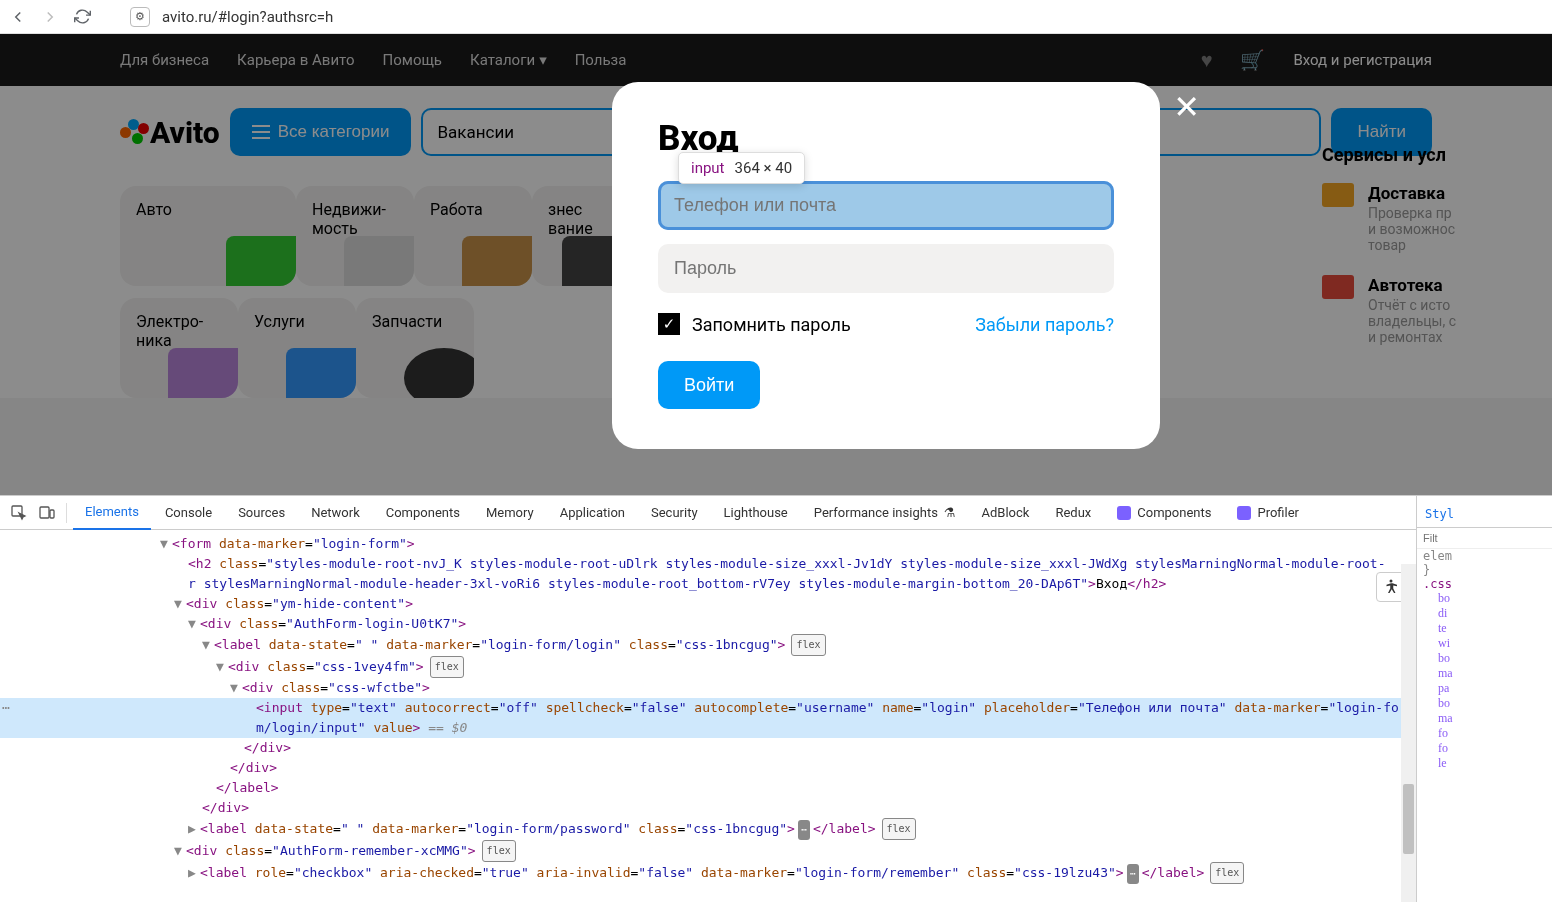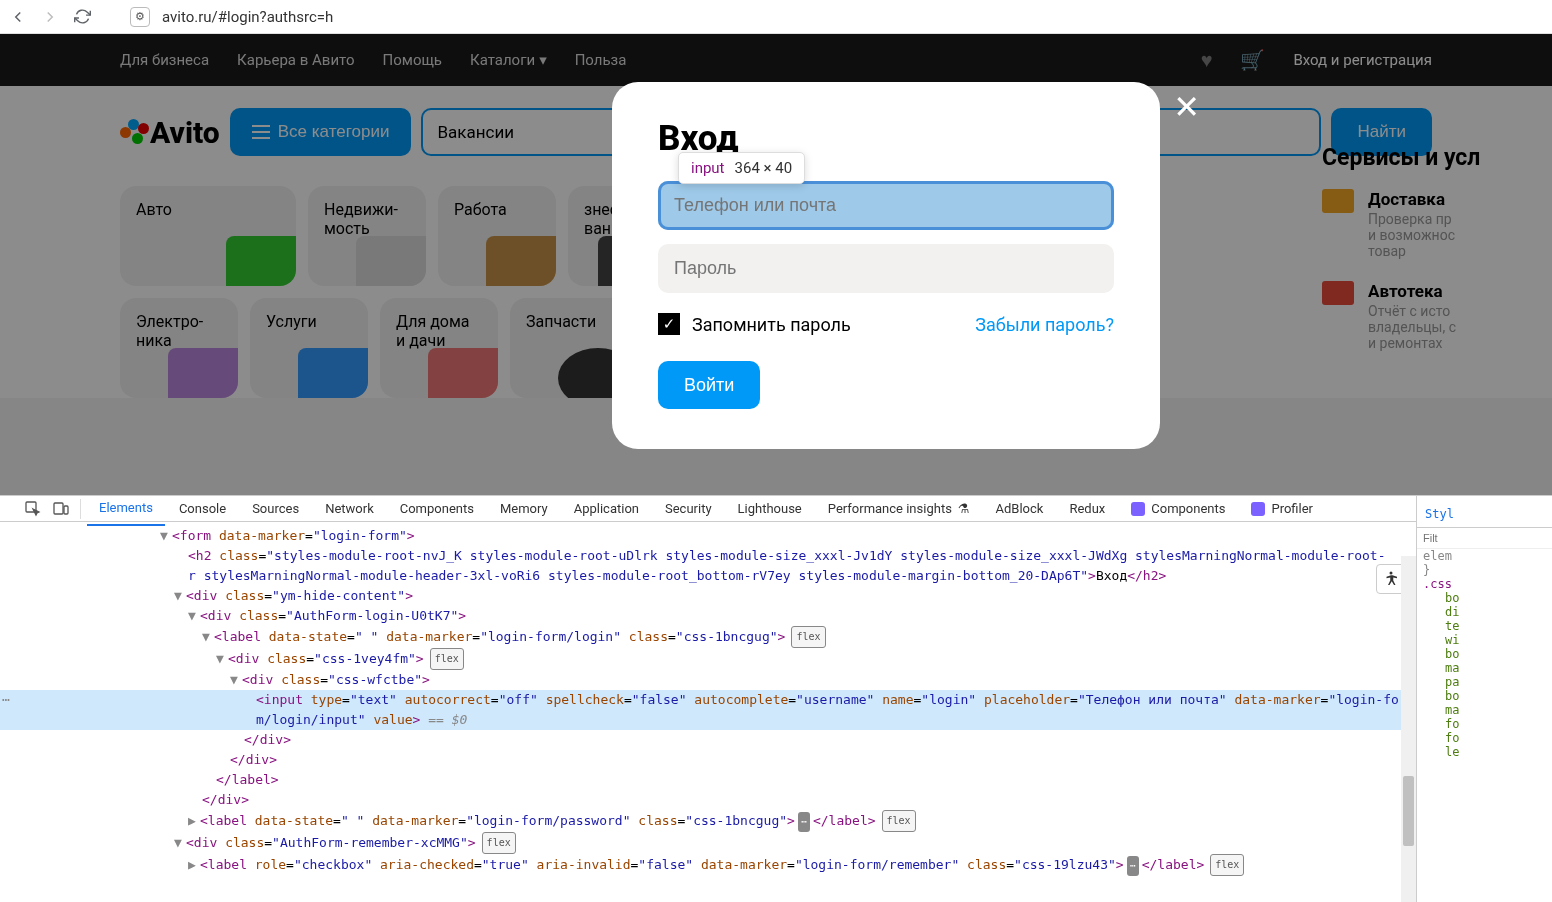--- a/index.html
+++ b/index.html
@@ -29,28 +29,28 @@
 .logo-dots span{position:absolute; width:11px; height:11px; border-radius:50%;}
 .logo-dots .d1{background:#0af; top:0; left:8px;}
 .logo-dots .d2{background:#f60; top:8px; left:0;}
 .logo-dots .d3{background:#0c0; top:14px; left:12px;}
 .logo-dots .d4{background:#e00; top:4px; left:18px;}
 .cat-btn { background:#0099f7; color:#fff; border:none; border-radius:10px; height:48px; padding:0 22px; font-size:17px; font-weight:500; display:flex; align-items:center; gap:8px; cursor:pointer;}
 .search-box { flex:1; height:48px; border:2px solid #0099f7; border-radius:10px; display:flex; align-items:center; padding:0 14px; font-size:17px;}
 .find-btn { background:#0099f7; color:#fff; border:none; border-radius:10px; height:48px; padding:0 26px; font-size:17px; font-weight:500; cursor:pointer;}
 
 
-.tiles { display:flex; gap:12px; margin-top:30px; flex-wrap:wrap;}
+.tiles { display:flex; margin-top:30px; flex-wrap:wrap;}
 .tile { width:176px; height:100px; background:#f2f1f0; border-radius:16px; padding:14px 16px; font-size:16px; color:#000; position:relative; overflow:hidden; cursor:pointer;}
 .tile.short{width:118px;}
 .tile-img{position:absolute; right:-10px; bottom:-10px; width:80px; height:60px; border-radius:8px; background:#ccc;}
 
 
 .services { position:absolute; right:0; top:90px; width:250px; padding:20px;}
-.services h2{ font-size:23px; font-weight:700; margin-bottom:18px;}
+.services h2{ font-size:18px; font-weight:700; margin-bottom:18px;}
 .srv-item{ display:flex; gap:14px; margin-bottom:22px;}
 .srv-icon{ width:32px; height:24px; background:#f5a623; border-radius:3px; flex-shrink:0;}
 .srv-icon.red{ background:#e74c3c;}
 .srv-title{ font-weight:700; font-size:17px;}
 .srv-desc{ font-size:14px; color:#999; margin-top:2px;}
 
 
 .dim { position:absolute; inset:0; background:rgba(0,0,0,0.45);}
 
 
@@ -66,21 +66,21 @@
 .login-btn{ background:#0099f7; color:#fff; border:none; border-radius:10px; height:48px; padding:0 26px; font-size:18px; font-weight:500; cursor:pointer;}
 
 
 .insp-tip{ position:absolute; left:678px; top:118px; background:#fff; border:1px solid #ddd; border-radius:5px; padding:6px 12px; box-shadow:0 2px 8px rgba(0,0,0,.15); font-size:15px; display:flex; gap:10px; align-items:center;}
 .insp-tip .tag{ color:#881280; font-weight:400;}
 .insp-tip .dims{ color:#333;}
 
 
 .devtools{ height:448px; background:#fff; display:flex; border-top:1px solid #ccc; }
 .dt-left{ flex:1; display:flex; flex-direction:column; min-width:0;}
-.dt-tabs{ height:26px; display:flex; align-items:center; border-bottom:1px solid #ccc; padding:0 20px; gap:2px; font-size:13px; color:#333;}
+.dt-tabs{ height:34px; display:flex; align-items:center; border-bottom:1px solid #ccc; padding:0 6px; gap:2px; font-size:13px; color:#333;}
 .dt-tabs .tool-icon{ width:26px; height:26px; display:flex; align-items:center; justify-content:center; color:#555; cursor:pointer;}
 .dt-tabs .tab{ padding:0 12px; height:34px; display:flex; align-items:center; cursor:pointer; gap:6px;}
 .dt-tabs .tab.active{ color:#1a73e8; border-bottom:2px solid #1a73e8;}
 .dt-tabs .ext-icon{ width:14px; height:14px; border-radius:3px;}
 .dt-code{ flex:1; overflow:auto; font-family:Menlo,Consolas,monospace; font-size:13px; line-height:20px; padding:4px 0; position:relative;}
 .dt-code .line{ white-space:pre; padding-left:12px;}
 .dt-code .caret{ color:#888; display:inline-block; width:12px; cursor:pointer; user-select:none;}
 .dt-code .sel{ background:#cfe8fc;}
 .tag-p{ color:#881280;}
 .attr-n{ color:#994500;}
@@ -91,21 +91,21 @@
 .gutter-dots{ position:absolute; left:2px; color:#888; letter-spacing:1px;}
 .a11y-btn{ position:absolute; right:10px; top:42px; width:30px; height:30px; border:1px solid #ccc; border-radius:4px; display:flex; align-items:center; justify-content:center; background:#fff;}
 
 
 .dt-right{ width:136px; border-left:1px solid #ccc; font-family:Menlo,Consolas,monospace; font-size:12px; padding:4px 0 0 0; overflow:hidden;}
 .dt-right .r-tabs{ height:28px; border-bottom:1px solid #ccc; display:flex; align-items:center; padding:0 8px; color:#333;}
 .dt-right .r-tabs .rt{ color:#1a73e8;}
 .dt-right .filter{ width:100%; border:none; border-bottom:1px solid #eee; padding:4px 6px; font-size:11px;}
 .dt-right .css-line{ padding:0 6px; color:#888; white-space:nowrap;}
 .dt-right .sel-css{ color:#881280;}
-.dt-right .prop{ color:#4d7c0f; padding-left:28px;}
+.dt-right .prop{ color:#8b5cf6; padding-left:21px;font-family:Liberation Serif, serif;}
 
 
 .vscroll{ position:absolute; right:0; top:34px; bottom:0; width:15px; background:#f0f0f0;}
 .vscroll .thumb{ position:absolute; left:2px; right:2px; top:220px; height:70px; background:#c0c0c0; border-radius:2px;}
 </style>
 </head>
 <body>
 
 <div class="browser-bar">
   <div class="nav-btn">
@@ -173,22 +173,20 @@
       <div class="tile short"><span style="white-space:pre-line">Недвижи-
 мость</span><div class="tile-img" style="background:#ddd"></div></div>
       <div class="tile short"><span>Работа</span><div class="tile-img" style="background:#c8934a"></div></div>
       <div class="tile short" style="width:100px;"><span style="white-space:pre-line">знес
 вание</span><div class="tile-img" style="background:#444"></div></div>
     </div>
     <div class="tiles" style="margin-top:12px;">
       <div class="tile short"><span style="white-space:pre-line">Электро-
 ника</span><div class="tile-img" style="background:#b8d"></div></div>
       <div class="tile short"><span>Услуги</span><div class="tile-img" style="background:#39f"></div></div>
-      <div class="tile short"><span style="white-space:pre-line">Для дома
-и дачи</span><div class="tile-img" style="background:#e77"></div></div>
       <div class="tile short"><span>Запчасти</span><div class="tile-img" style="background:#333; border-radius:50%;"></div></div>
     </div>
   </div>
 
   <div class="services">
     <h2>Сервисы и усл</h2>
     <div class="srv-item">
       <div class="srv-icon"></div>
       <div>
           <div class="srv-title">Доставка</div>

